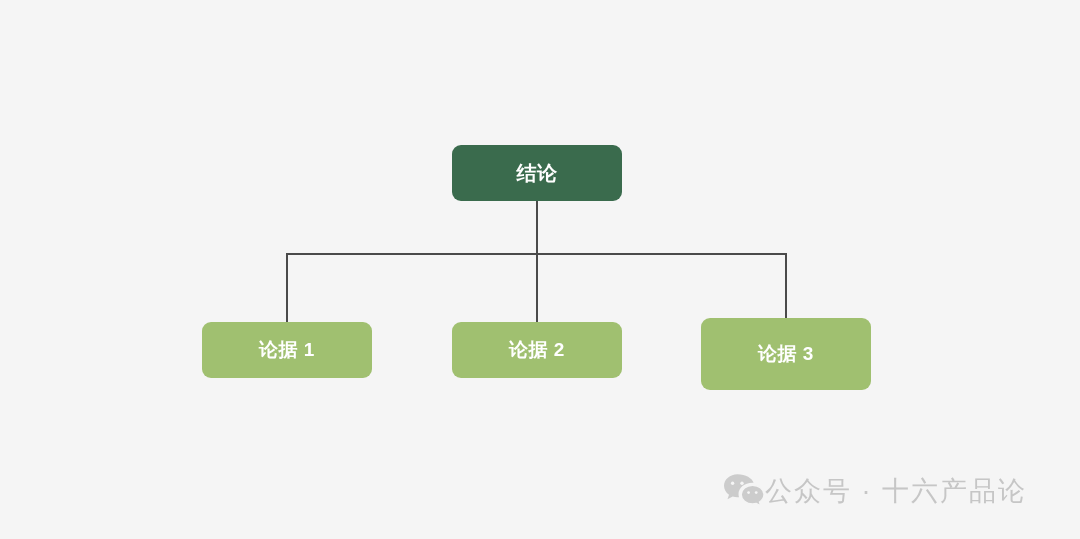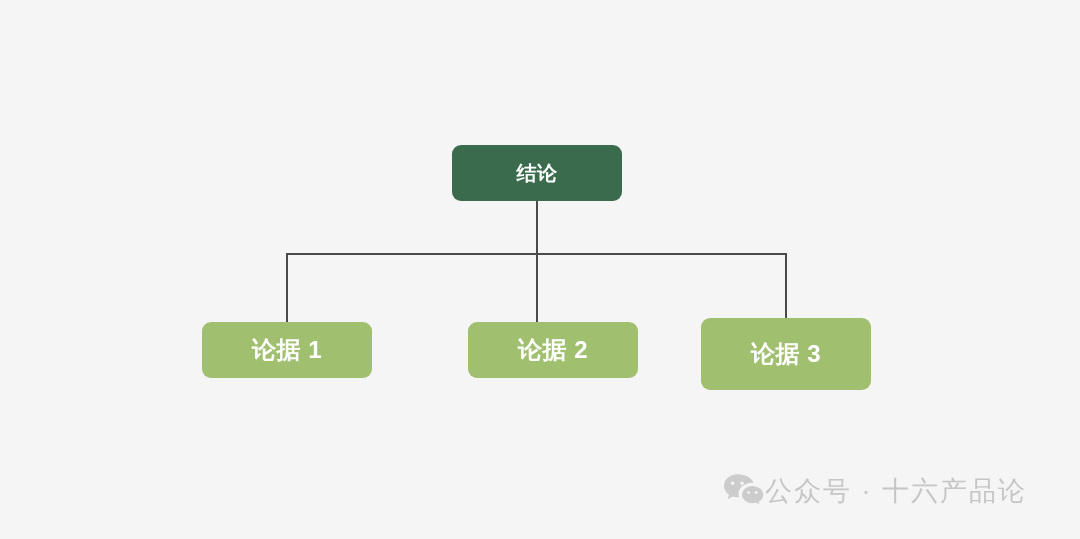--- a/index.html
+++ b/index.html
@@ -42,21 +42,21 @@
     font-weight: bold;
     letter-spacing: 0.5px;
     user-select: none;
   }
   .node-root {
     background: #3a6b4d;
     font-size: 20px;
   }
   .node-child {
     background: #a0c070;
-    font-size: 24px;
+    font-size: 19px;
   }
 
   
   #watermark {
     position: absolute;
     left: 723px;
     top: 473px;
     display: flex;
     align-items: center;
     color: #c8c8c8;
@@ -90,21 +90,21 @@
   <div class="connector conn-v" style="left:785px; top:253px; height:67px;"></div>
 
   <div class="node node-root" style="left:452px; top:145px; width:170px; height:56px;">
     <span>结论</span>
   </div>
 
   <div class="node node-child" style="left:202px; top:322px; width:170px; height:56px;">
     <span>论据 1</span>
   </div>
 
-  <div class="node node-child" style="left:452px; top:322px; width:170px; height:56px;margin-left:16px;">
+  <div class="node node-child" style="left:452px; top:322px; width:170px; height:56px;">
     <span>论据 2</span>
   </div>
 
   <div class="node node-child" style="left:701px; top:318px; width:170px; height:72px;">
     <span>论据 3</span>
   </div>
 
   <div id="watermark">
     <span class="wechat-icon-wrap">
       <svg class="wechat-icon" viewBox="0 0 42 36" xmlns="http://www.w3.org/2000/svg" aria-hidden="true">

